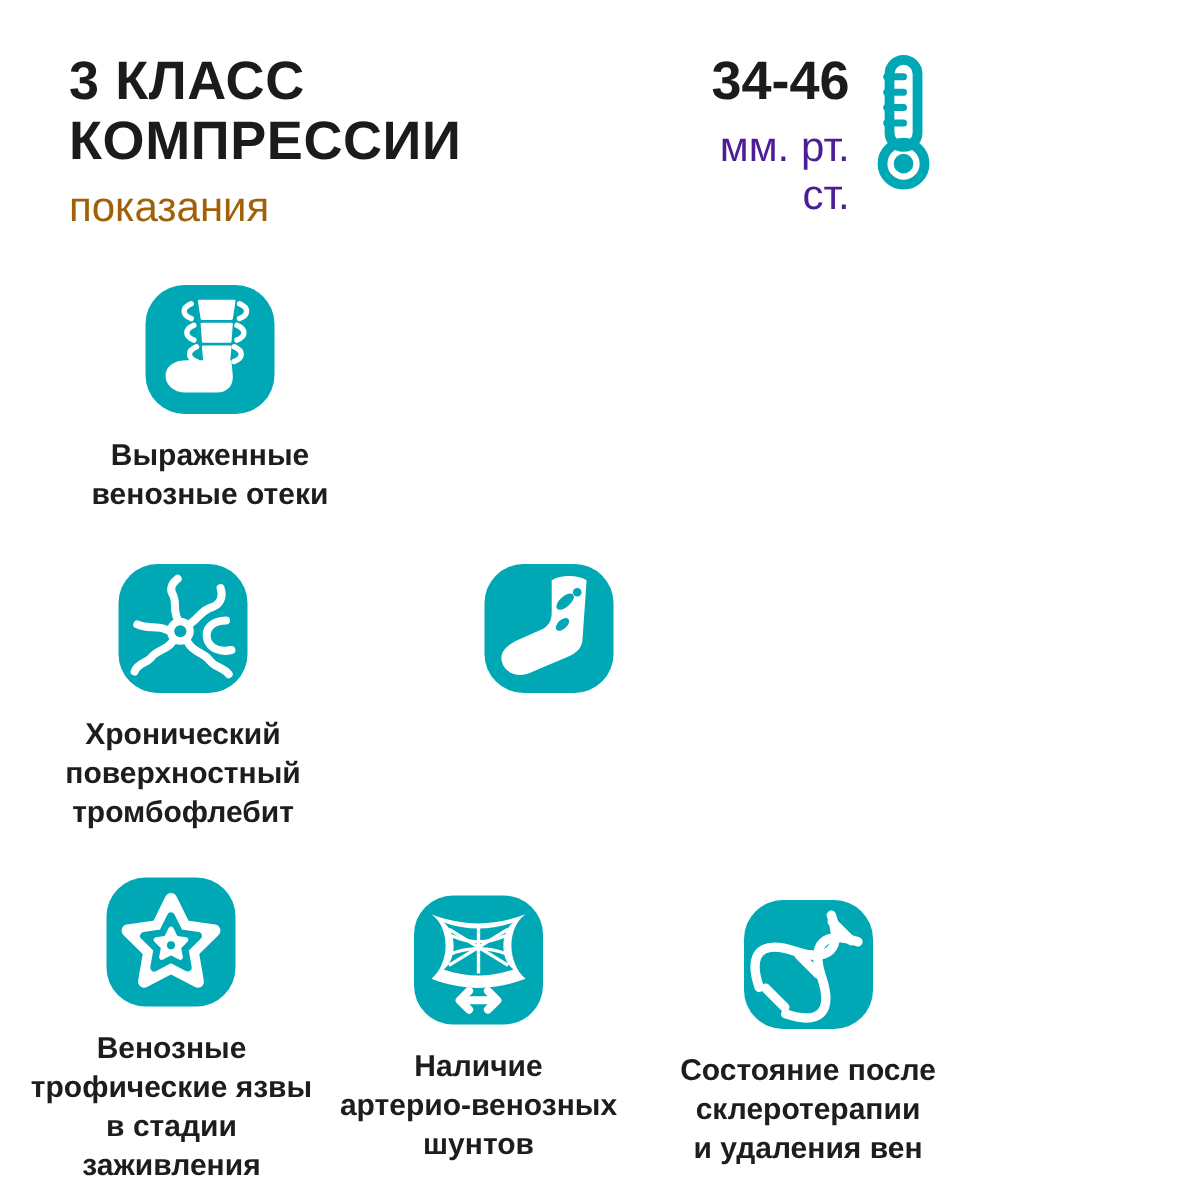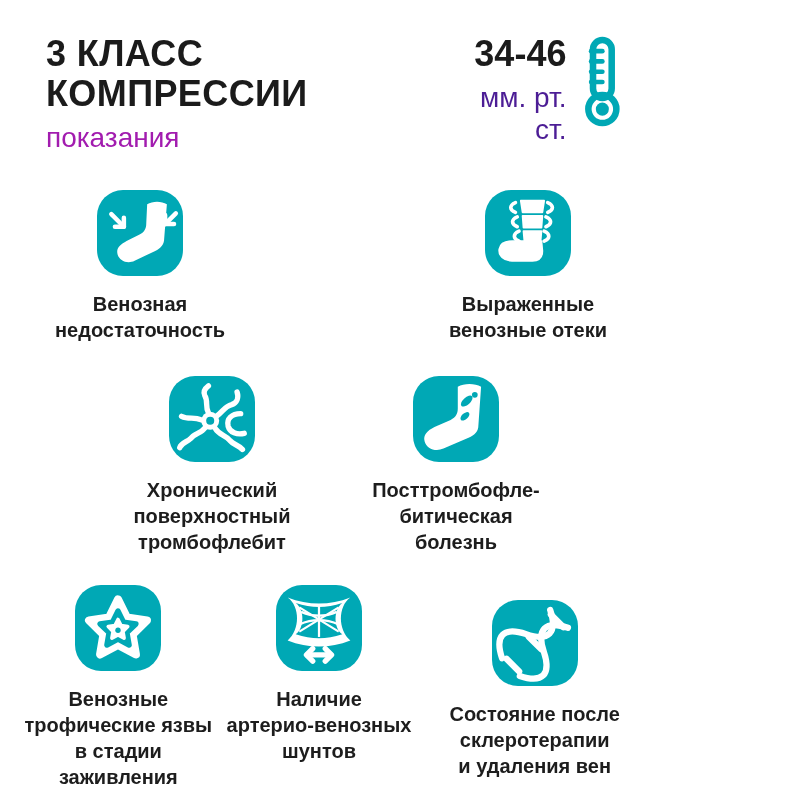--- a/index.html
+++ b/index.html
@@ -1,28 +1,28 @@
 <!DOCTYPE html>
 <html><head>
 <meta charset="utf-8">
 <style>
   html,body{margin:0;padding:0;background:#fff}
   body{width:800px;height:800px;font-family:"Liberation Sans",sans-serif;color:#1c1c1c}
   .page{width:668px;height:800px;overflow:hidden;background:#fff}
   header{display:flex;justify-content:space-between;align-items:flex-start;padding:34px 40px 0 46px}
   .h-left h1{margin:0;font-size:36px;line-height:40px;font-weight:bold;letter-spacing:.4px;color:#1b1b1b}
-  .subtitle{font-size:28px;margin-top:8px;color:#a21caf;font-weight:400}
+  .subtitle{font-size:28px;margin-top:8px;color:#a16207;font-weight:400}
   .h-right{display:flex;align-items:flex-start;gap:13px}
   .pressure{text-align:right}
   .p-value{font-size:36px;line-height:40px;font-weight:bold;color:#1b1b1b}
   .p-unit{font-size:28px;margin-top:8px;color:#4c1d95}
   .therm{margin-top:-2px}
   .row{display:flex;justify-content:space-between;padding:0 18px}
   .row-1{margin-top:36px}
-  .row-2{margin-top:33px;justify-content:center;padding:0}
+  .row-2{margin-top:33px;justify-content:flex-start;padding:0}
   .row-3{margin-top:30px}
   .card{width:244px;display:flex;flex-direction:column;align-items:center}
   .tile{width:86px;height:86px;border-radius:26px;background:#00a8b5;display:flex;align-items:center;justify-content:center;margin-bottom:15px}
   .tile svg{width:86px;height:86px;display:block}
   .label{font-size:20px;font-weight:bold;text-align:center;line-height:26px;white-space:pre-line;color:#1d1d1d}
 </style>
 </head>
 <body>
 
 <div class="page">
@@ -48,35 +48,20 @@
           <line x1="13" y1="50" x2="25" y2="50"></line>
         </g>
       </svg>
     </div>
   </header>
 
   <main>
 
     <section class="row row-1">
 
-      <figure class="card" style="margin:0">
-        <div class="tile">
-          <svg viewBox="0 0 96 96">
-            <path fill="#fff" d="M56 16 C62 12 72 12 78 16 L75 54 C75 61 71 65 65 68 L42 79 C34 83 25 79 23 72 C21 65 26 61 33 57 L47 50 C53 47 55 43 55 37 Z"></path>
-            <g stroke="#fff" stroke-width="5" fill="none" stroke-linecap="round" stroke-linejoin="round">
-              <line x1="16" y1="27" x2="30" y2="41"></line>
-              <polyline points="30,31 30,41 20,41"></polyline>
-              <line x1="88" y1="26" x2="76" y2="38"></line>
-              <polyline points="76,28 76,38 86,38"></polyline>
-            </g>
-          </svg>
-        </div>
-        <figcaption class="label">Венозная
-недостаточность</figcaption>
-      </figure>
 
       <figure class="card" style="margin:0">
         <div class="tile">
           <svg viewBox="0 0 96 96">
             <g fill="#fff" stroke="#fff" stroke-width="2" stroke-linejoin="round">
               <polygon points="40,12 66,12 64,25 42,25"></polygon>
               <polygon points="42,29 64,29 63,42 43,42"></polygon>
               <polygon points="43,46 63,46 62,57 44,57"></polygon>
               <path d="M63 57 L64 68 C64 75 60 79 53 79 L30 79 C21 79 15 73 16 66 C17 60 23 57 31 57 Z"></path>
             </g>
@@ -123,44 +108,41 @@
         <div class="tile">
           <svg viewBox="0 0 96 96">
             <path fill="#fff" d="M50 12 C57 8 69 8 76 12 L73 55 C73 62 69 66 62 69 L34 81 C25 85 15 81 13 73 C11 66 16 61 24 57 L42 49 C48 46 50 42 50 36 Z"></path>
             <g fill="#00a8b5">
               <ellipse cx="60" cy="28" rx="8" ry="4" transform="rotate(-42 60 28)"></ellipse>
               <circle cx="69" cy="21" r="3.2"></circle>
               <ellipse cx="58" cy="45" rx="6" ry="3.4" transform="rotate(-42 58 45)"></ellipse>
             </g>
           </svg>
         </div>
-        <figcaption class="label">Посттромбофле-
-битическая
-болезнь</figcaption>
       </figure>
 
     </section>
 
     <section class="row row-3">
 
       <figure class="card" style="margin:0">
         <div class="tile">
           <svg viewBox="0 0 96 96">
             <polygon points="48,16 58,36.2 80.3,39.5 64.2,55.3 68,77.5 48,67 28,77.5 31.8,55.3 15.7,39.5 38,36.2" fill="#fff" stroke="#fff" stroke-width="9" stroke-linejoin="round"></polygon>
             <polygon points="48,29 54.2,41.5 68,43.5 58,53.2 60.4,67 48,60.5 35.6,67 38,53.2 28,43.5 41.8,41.5" fill="#00a8b5" stroke="#00a8b5" stroke-width="6" stroke-linejoin="round"></polygon>
             <polygon points="48,38.5 51.4,45.3 58.9,46.4 53.5,51.8 54.8,59.3 48,55.8 41.2,59.3 42.5,51.8 37.1,46.4 44.6,45.3" fill="#fff" stroke="#fff" stroke-width="4" stroke-linejoin="round"></polygon>
             <circle cx="48" cy="50.5" r="3" fill="#00a8b5"></circle>
           </svg>
         </div>
         <figcaption class="label">Венозные
 трофические язвы
 в стадии заживления</figcaption>
       </figure>
 
-      <figure class="card" style="margin:0">
+      <figure class="card" style="margin:12px">
         <div class="tile">
           <svg viewBox="0 0 96 96">
             <path fill="#fff" d="M13 14 C27 24 27 50 13 62 C36 71 60 71 83 62 C69 50 69 24 83 14 C60 23 36 23 13 14 Z"></path>
             <path fill="#00a8b5" d="M22 20 C32 27 32 48 22 55 C40 61 56 61 74 55 C64 48 64 27 74 20 C56 26 40 26 22 20 Z"></path>
             <g stroke="#fff" stroke-width="2.5" fill="none">
               <line x1="26" y1="25" x2="70" y2="52"></line>
               <line x1="70" y1="25" x2="26" y2="52"></line>
               <line x1="48" y1="23" x2="48" y2="58"></line>
               <path d="M26 44 C40 38 56 38 70 44"></path>
               <path d="M28 30 C42 36 54 36 68 30"></path>

